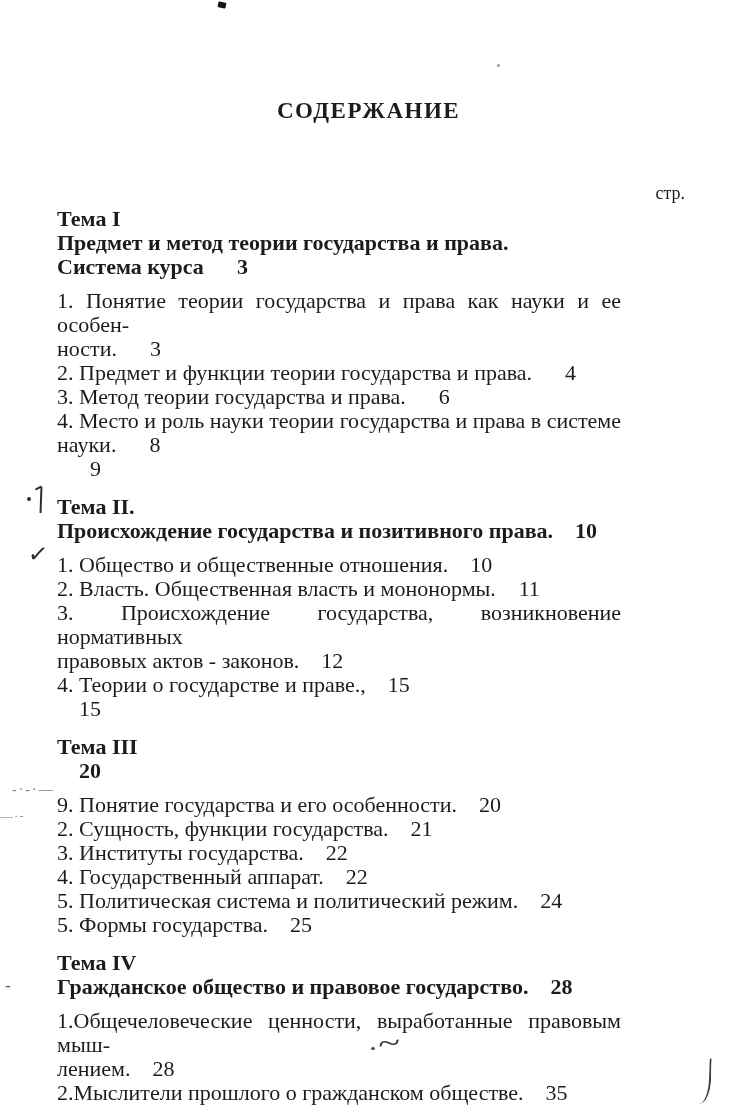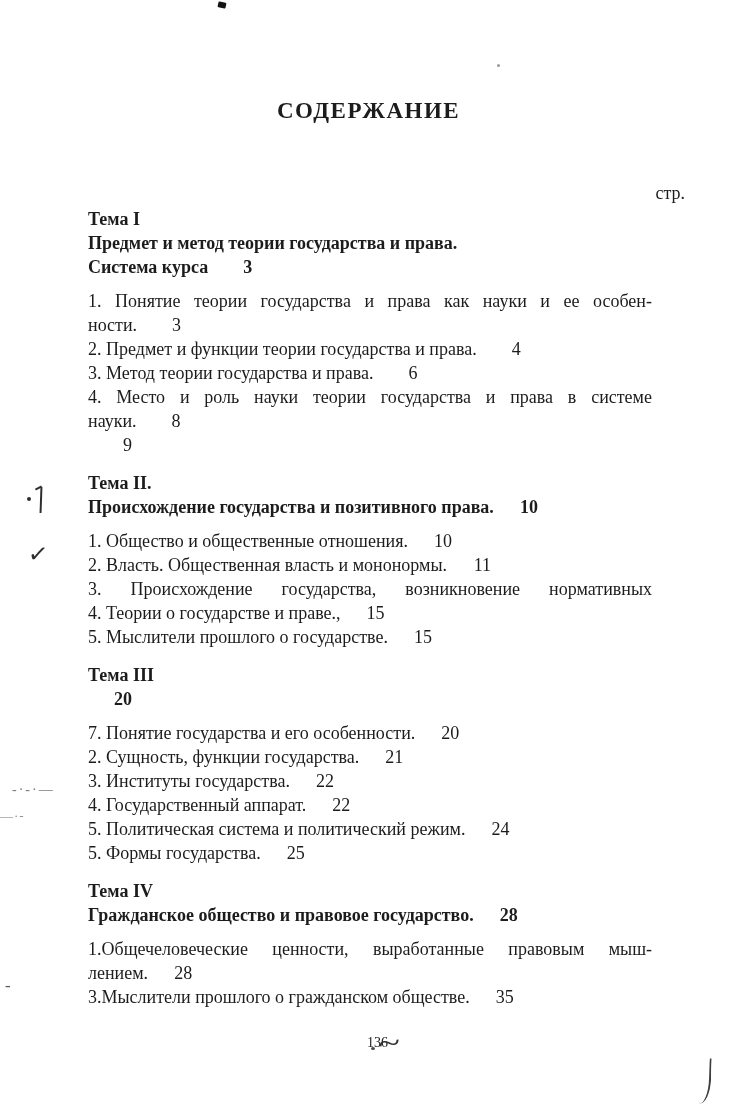--- a/index.html
+++ b/index.html
@@ -15,21 +15,21 @@
     margin:0;padding-top:97px;
     text-align:center;
     font-size:23px;line-height:28px;
     font-weight:700;letter-spacing:1.5px;
   }
   .col-header{
     margin:56px 52px 0 0;
     text-align:right;
     font-size:18px;line-height:24px;padding-left:17px;
   }
-  .content{margin:0 54px 0 88px;font-size:18px;line-height:24px;}
+  .content{margin:0 54px 0 57px;font-size:22px;line-height:24px;}
   .sec{margin-top:14px;}
   .sec.first{margin-top:2px;}
   .theme,.btitle{font-weight:700;}
   .items{margin-top:10px;}
   .row{display:flex;align-items:baseline;}
   .pg{text-align:right;min-width:36px;padding-left:8px;white-space:nowrap;}
   .l1{width:564px;text-align:justify;text-align-last:justify;}
   .footer{
     margin-top:22px;text-align:center;text-indent:18px;
     font-size:14px;line-height:24px;
@@ -108,40 +108,43 @@
         <div class="item row">
           <span>1. Общество и общественные отношения.</span>
           <span class="pg">10</span>
         </div>
         <div class="item row">
           <span>2. Власть. Общественная власть и мононормы.</span>
           <span class="pg">11</span>
         </div>
         <div class="item">
           <div class="l1">3. Происхождение государства, возникновение нормативных</div>
+          <div class="row">
+            <span>правовых актов - законов.</span>
+            <span class="pg">12</span>
+          </div>
         </div>
         <div class="item row">
           <span>4. Теории о государстве и праве.,</span>
           <span class="pg">15</span>
         </div>
         <div class="item row">
-          <span>5. Мыслители прошлого о государстве.</span>
           <span class="pg">15</span>
         </div>
       </div>
     </section>
 
     <section class="sec">
       <div class="theme">Тема III</div>
       <div class="row btitle">
         <span class="pg">20</span>
       </div>
       <div class="items">
         <div class="item row">
-          <span>7. Понятие государства и его особенности.</span>
+          <span>9. Понятие государства и его особенности.</span>
           <span class="pg">20</span>
         </div>
         <div class="item row">
           <span>2. Сущность, функции государства.</span>
           <span class="pg">21</span>
         </div>
         <div class="item row">
           <span>3. Институты государства.</span>
           <span class="pg">22</span>
         </div>
@@ -168,21 +171,21 @@
       </div>
       <div class="items">
         <div class="item">
           <div class="l1">1.Общечеловеческие ценности, выработанные правовым мыш-</div>
           <div class="row">
             <span>лением.</span>
             <span class="pg">28</span>
           </div>
         </div>
         <div class="item row">
-          <span>3.Мыслители прошлого о гражданском обществе.</span>
+          <span>2.Мыслители прошлого о гражданском обществе.</span>
           <span class="pg">35</span>
         </div>
       </div>
     </section>
 
   </main>
 
   <div class="footer">
     <span>136</span>
   </div>

